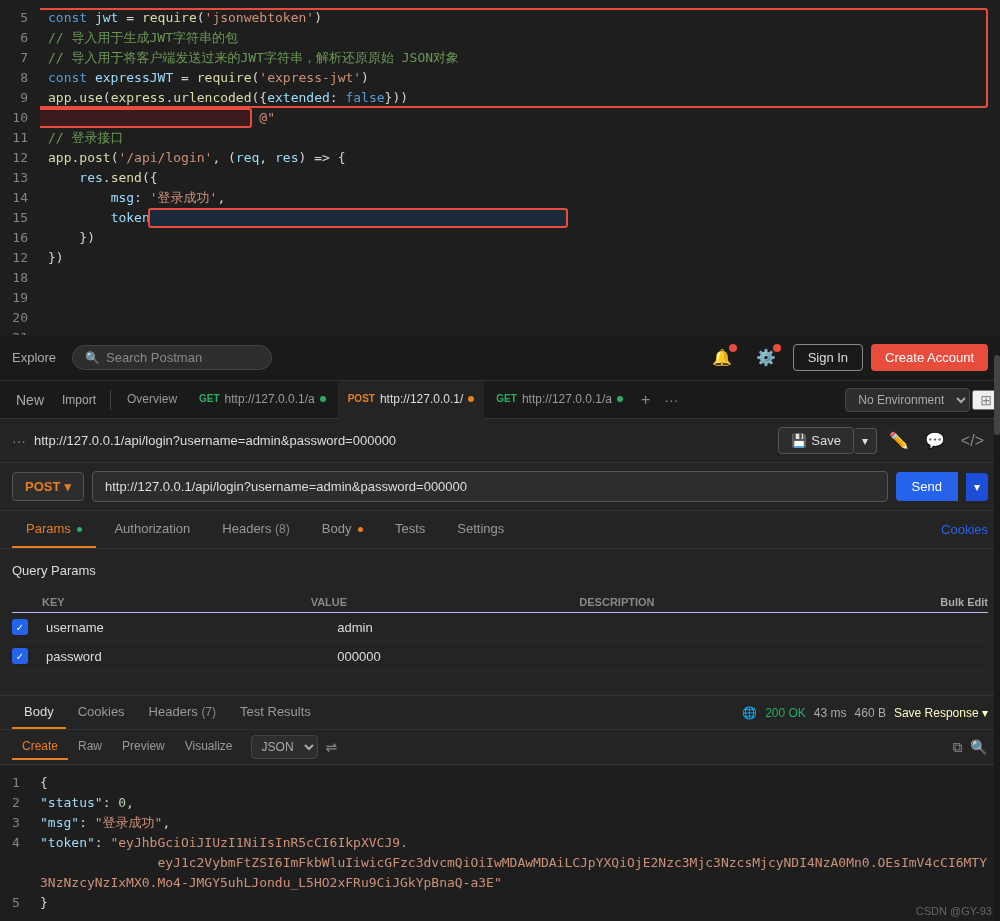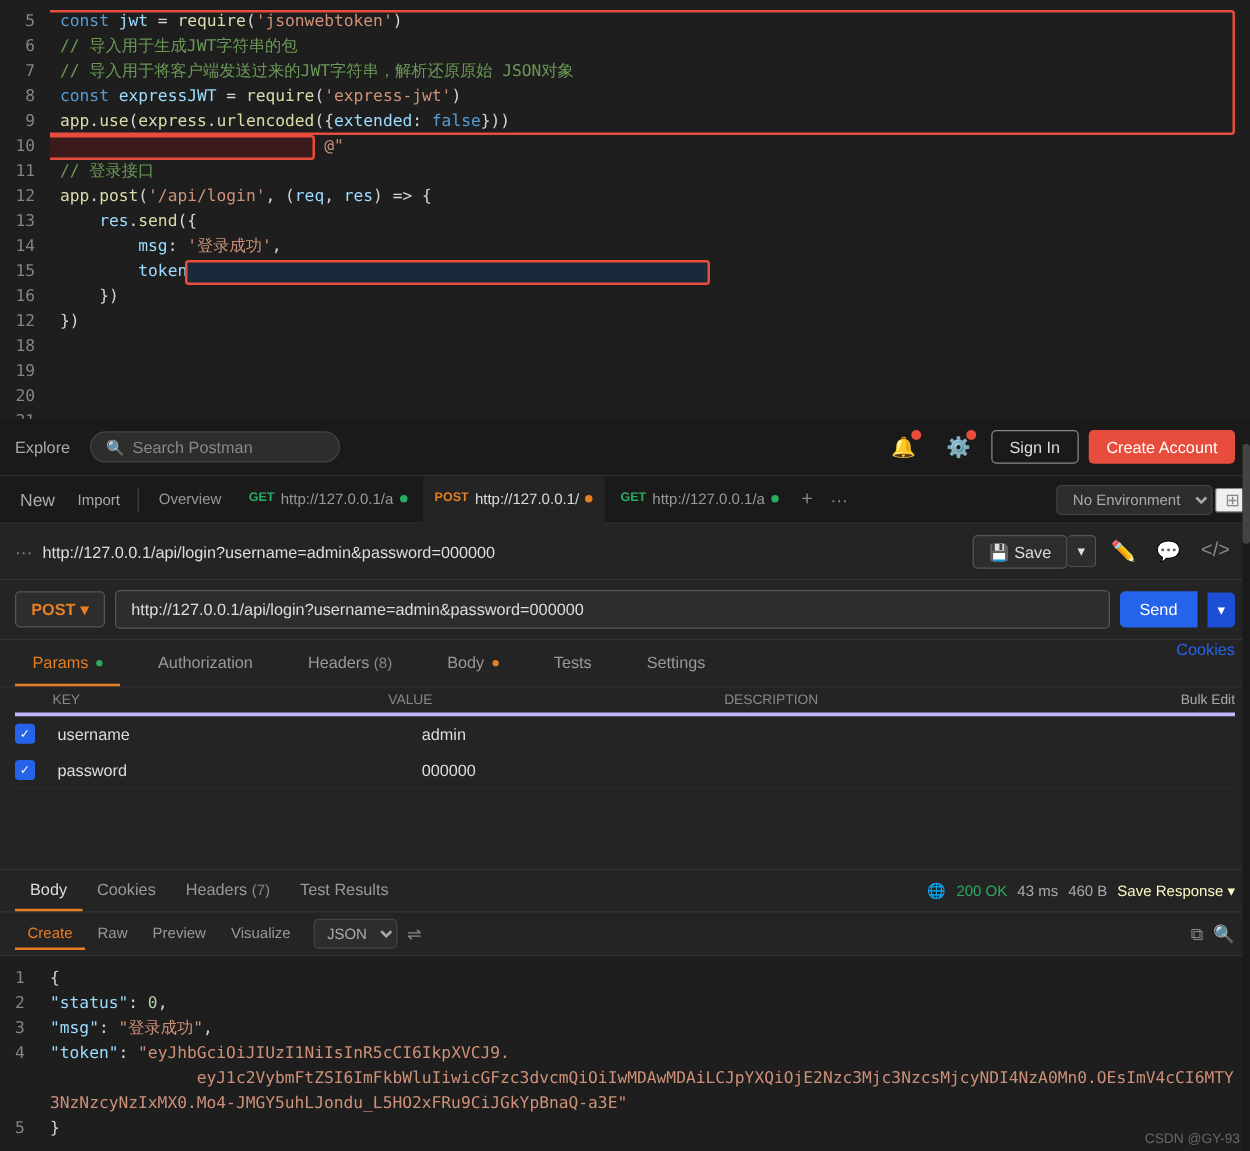--- a/index.html
+++ b/index.html
@@ -285,24 +285,25 @@
       color: white;
       padding: 7px 8px;
       border-radius: 0 4px 4px 0;
       font-size: 12px;
       cursor: pointer;
     }
 
     
     .sub-tabs {
       display: flex;
+      align-items: center;
       padding: 0 12px;
       background: #242424;
       border-bottom: 1px solid #333;
-      gap: 16px;
+      gap: 4px;
     }
     .sub-tab {
       padding: 10px 14px;
       font-size: 13px;
       color: #999;
       cursor: pointer;
       border-bottom: 2px solid transparent;
       position: relative;
     }
     .sub-tab.active {
@@ -341,22 +342,22 @@
     }
     .params-table {
       width: 100%;
     }
     .params-header {
       display: grid;
       grid-template-columns: 30px 1fr 1fr 1fr 60px 80px;
       padding: 4px 0;
       color: #888;
       font-size: 11px;
-      font-weight: 400;
-      border-bottom: 3px solid #c4b5fd;
+      font-weight: 700;
+      border-bottom: 1px solid #c4b5fd;
     }
     .params-row {
       display: grid;
       grid-template-columns: 30px 1fr 1fr 1fr 60px;
       padding: 6px 0;
       border-bottom: 1px solid #2a2a2a;
       align-items: center;
     }
     .checkbox {
       width: 16px;
@@ -646,20 +647,23 @@
       <div class="sub-tab">
         <span>Tests</span>
       </div>
       <div class="sub-tab">
         <span>Settings</span>
       </div>
       <span class="cookies-link">Cookies</span>
     </div>
 
     <div class="query-section">
+      <div class="header-row-params">
+        <span class="section-title">Query Params</span>
+      </div>
       <div class="params-table">
         <div class="params-header">
           <div></div>
           <div>KEY</div>
           <div>VALUE</div>
           <div>DESCRIPTION</div>
           <div></div>
           <div style="text-align:right;"><span style="color:#aaa; font-size:11px; cursor:pointer;">Bulk Edit</span></div>
         </div>
         <div class="params-row">

